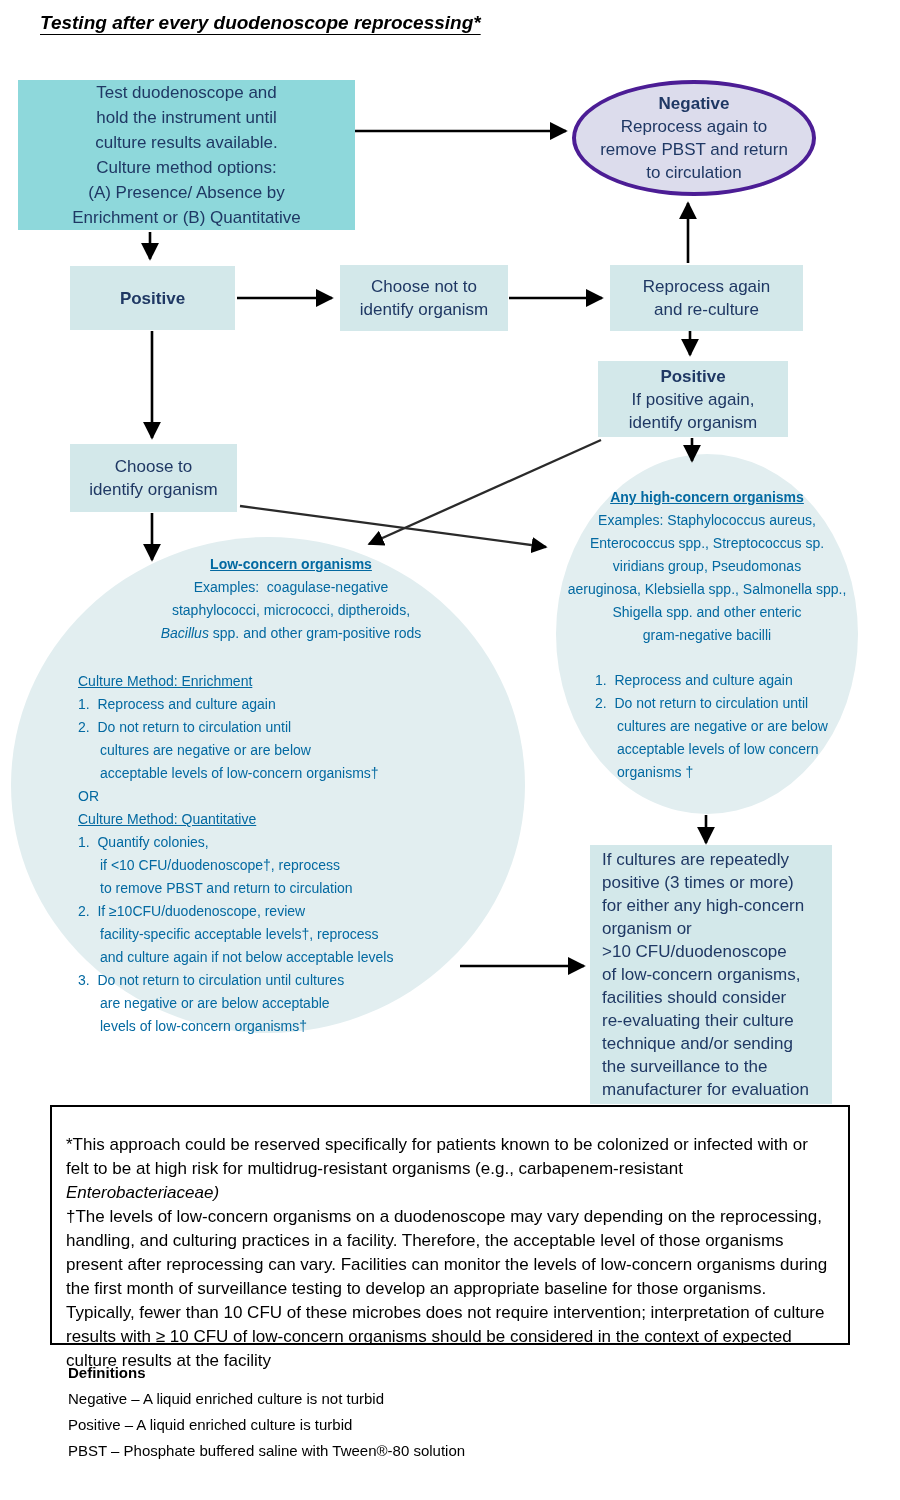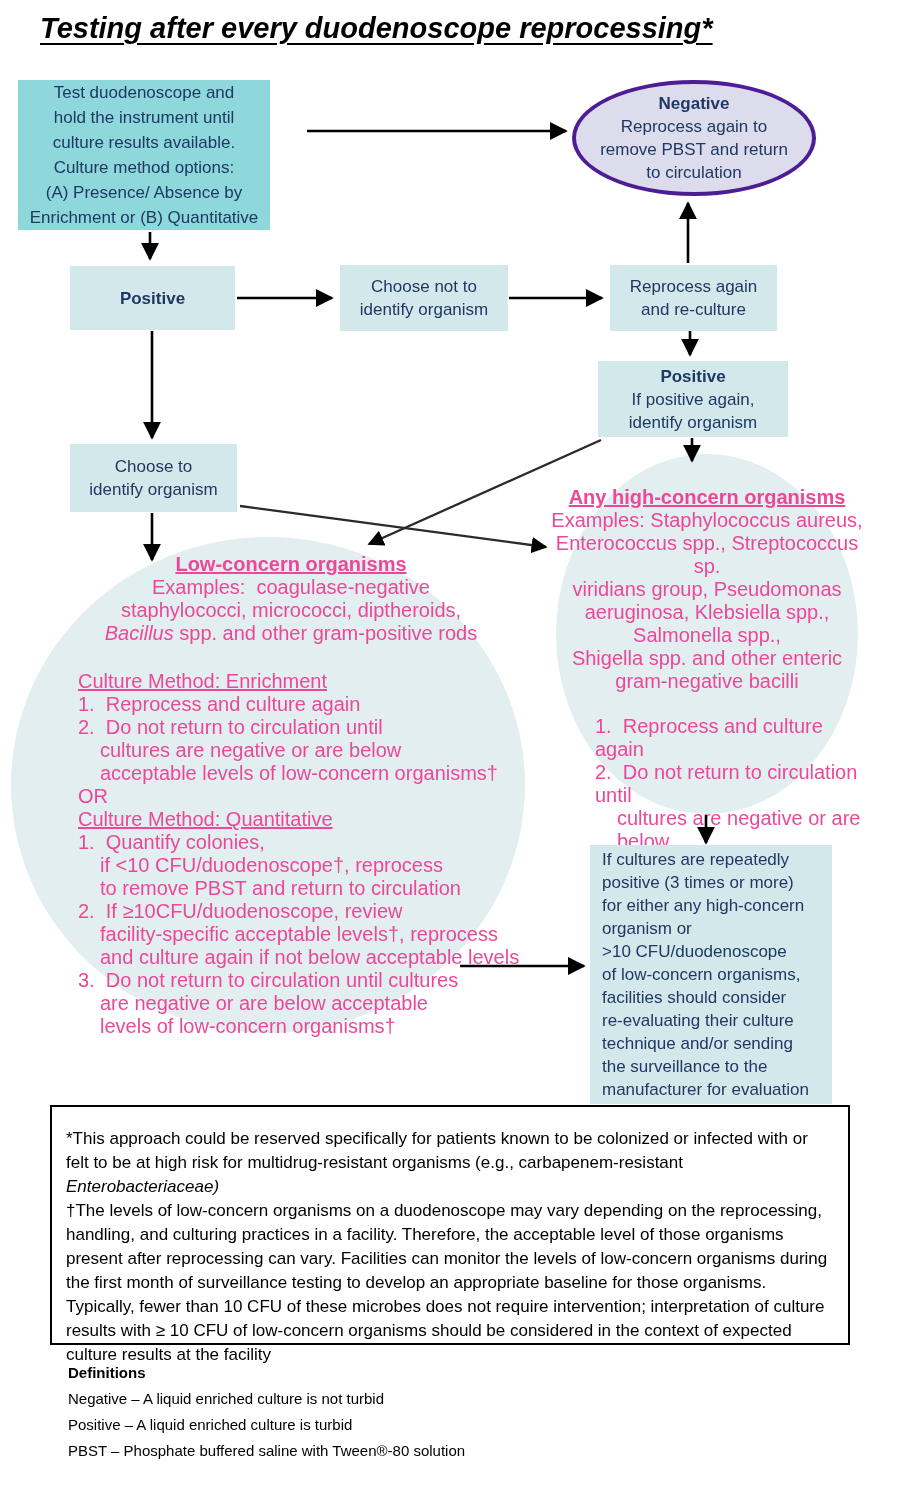--- a/index.html
+++ b/index.html
@@ -1,53 +1,53 @@
 <!DOCTYPE html>
 <html><head>
 <meta charset="utf-8">
 <style>
   html,body{margin:0;padding:0;background:#fff;}
   #canvas{position:relative;width:900px;height:1500px;background:#ffffff;
           font-family:"Liberation Sans",sans-serif;overflow:hidden;}
-  .title{position:absolute;left:40px;top:12px;font-size:29px;font-weight:bold;
+  .title{position:absolute;left:40px;top:12px;font-size:19px;font-weight:bold;
          font-style:italic;color:#000;text-decoration:underline;text-underline-offset:5px;}
   
   .box{position:absolute;background:#d3e8ea;color:#1f3864;font-size:17px;line-height:23px;
        text-align:center;display:flex;flex-direction:column;justify-content:center;z-index:5;}
   .box .bold{font-weight:bold;}
   .pre{white-space:pre-wrap;}
-  #box-test{left:18px;top:80px;width:252px;height:150px;background:#8ed8db;line-height:25px;}
+  #box-test{left:18px;top:80px;width:337px;height:150px;background:#8ed8db;line-height:25px;}
   #ellipse-negative{left:572px;top:80px;width:244px;height:116px;border-radius:50%;
        background:#dcdcec;border:4px solid #4c1d95;box-sizing:border-box;}
   #box-positive{left:70px;top:266px;width:165px;height:64px;font-weight:bold;}
   #box-choose-not{left:340px;top:265px;width:168px;height:66px;}
-  #box-reprocess{left:610px;top:265px;width:167px;height:66px;}
+  #box-reprocess{left:610px;top:265px;width:193px;height:66px;}
   #box-positive-again{left:598px;top:361px;width:190px;height:76px;}
   #box-choose-to{left:70px;top:444px;width:167px;height:68px;}
   #box-repeat{left:590px;top:845px;width:242px;height:259px;text-align:left;
        padding-left:12px;box-sizing:border-box;}
   
   .circle{position:absolute;border-radius:50%;background:#e2eef0;z-index:1;}
   #circle-low{left:11px;top:537px;width:514px;height:496px;}
   #circle-high{left:556px;top:454px;width:302px;height:360px;}
-  .circle-text{position:absolute;color:#ec4899;font-size:20px;line-height:23px;z-index:2;}
+  .circle-text{position:absolute;color:#0369a1;font-size:14px;line-height:23px;z-index:2;}
   #low-text{left:60px;top:553px;width:462px;}
   #high-text{left:542px;top:486px;width:330px;text-align:center;}
   .center{text-align:center;}
   .heading{font-weight:bold;text-decoration:underline;}
   .subhead{text-decoration:underline;}
   .i{font-style:italic;}
   .method{text-align:left;padding-left:18px;margin-top:25px;}
   .cont{padding-left:22px;}
   #high-items{text-align:left;margin:22px 0 0 53px;}
   
   #arrows{position:absolute;left:0;top:0;z-index:4;pointer-events:none;}
   
   #footnote-box{position:absolute;left:50px;top:1105px;width:800px;height:240px;
-       border:2px solid #000;box-sizing:border-box;padding:20px 14px;color:#000;
+       border:2px solid #000;box-sizing:border-box;padding:26px 14px;color:#000;
        font-size:17px;line-height:24px;z-index:5;background:#fff;}
   #footnote-box p{margin:0;}
   #definitions{position:absolute;left:68px;top:1360px;color:#000;font-size:15px;
        line-height:26px;z-index:5;}
   #definitions .def-heading{font-weight:bold;}
 </style>
 </head>
 <body>
 
 <div id="canvas">

